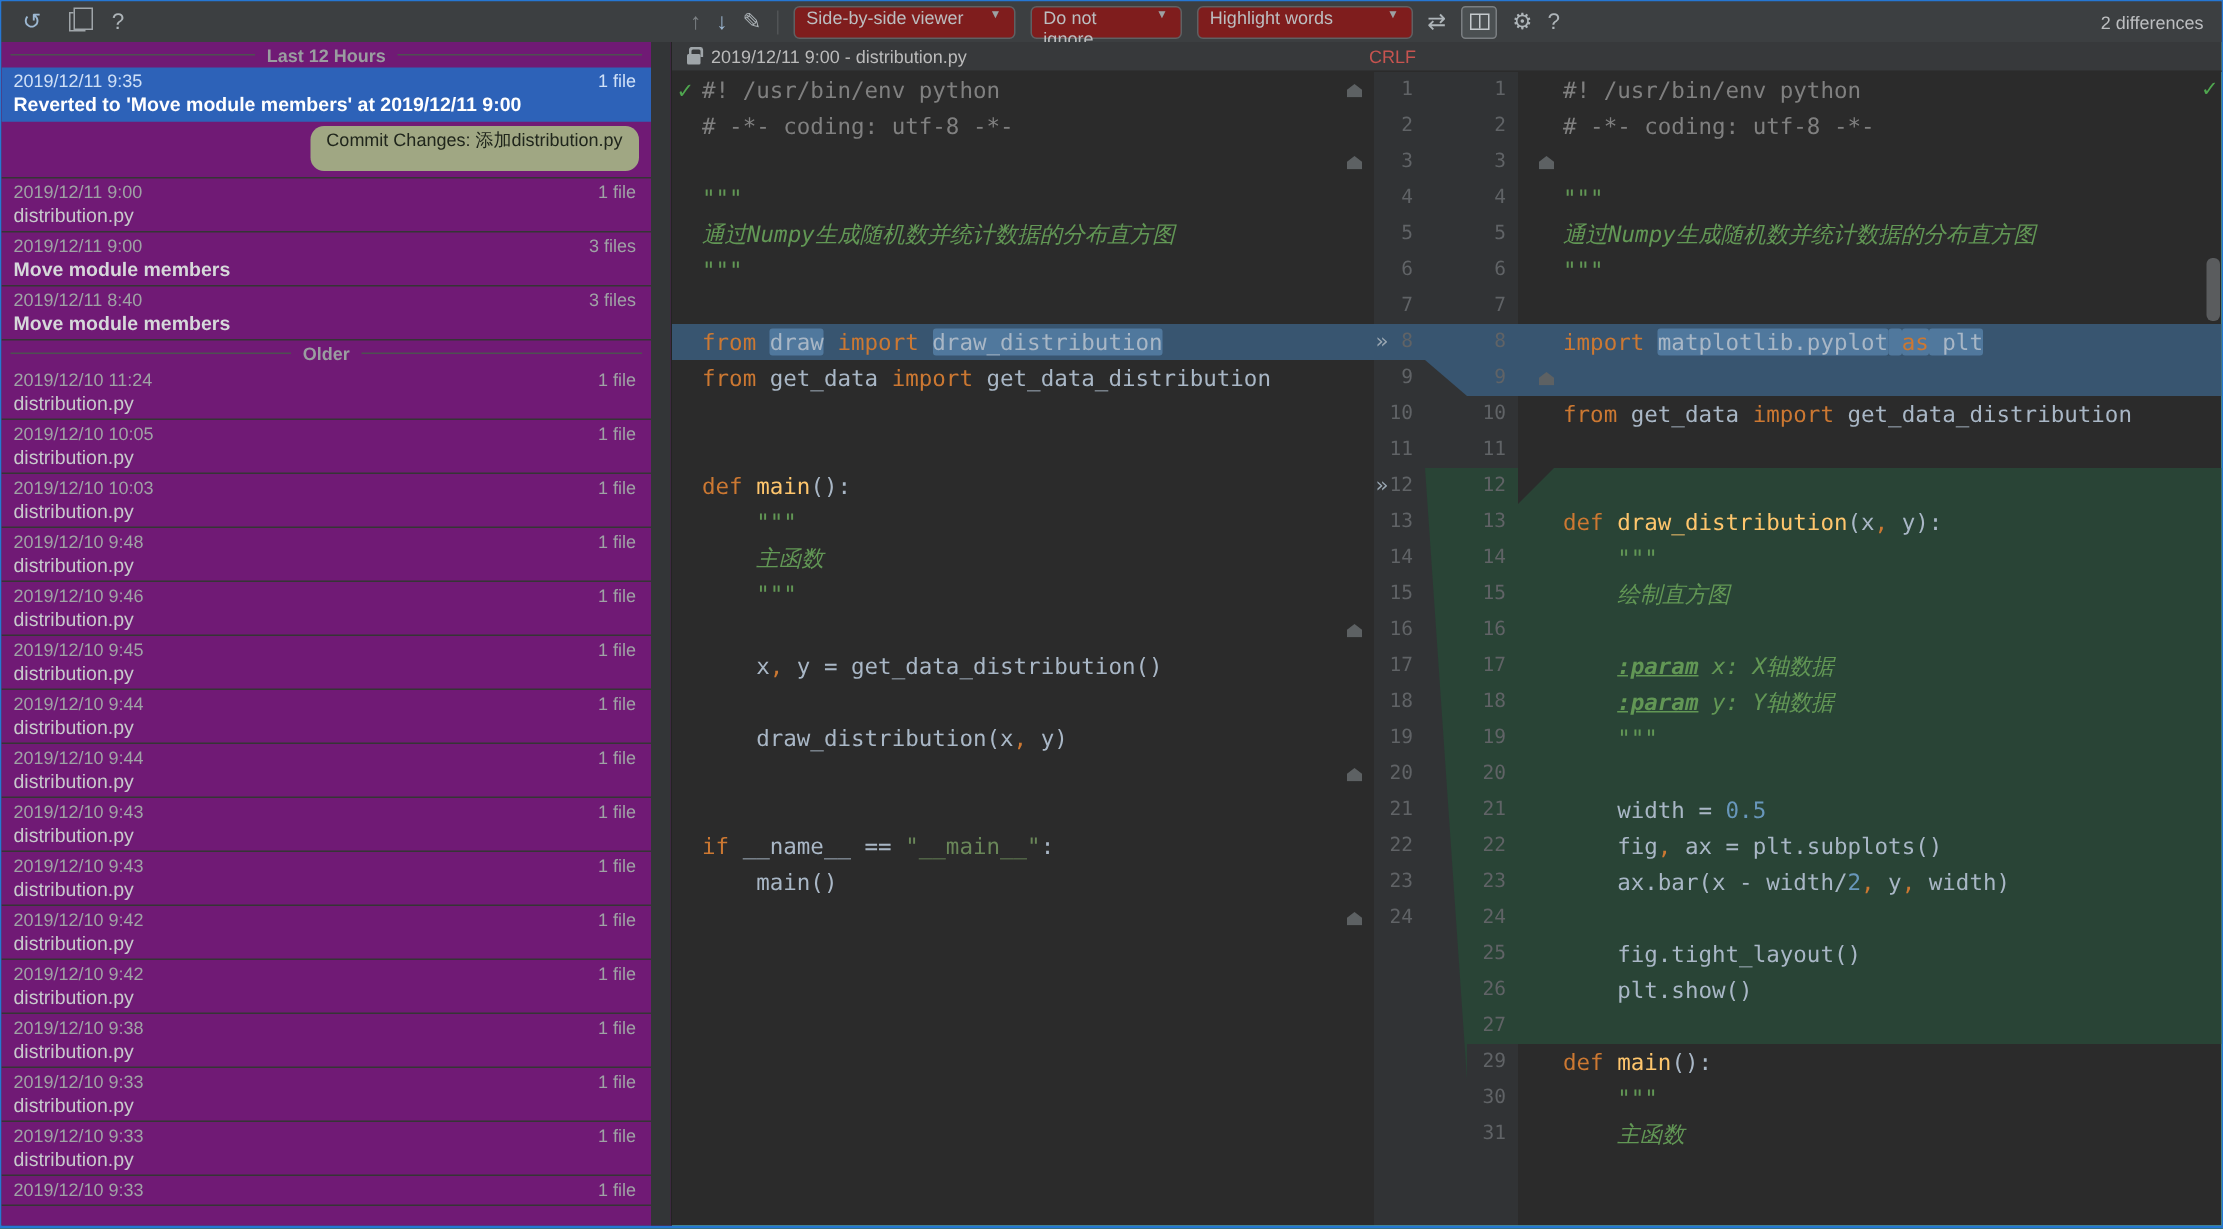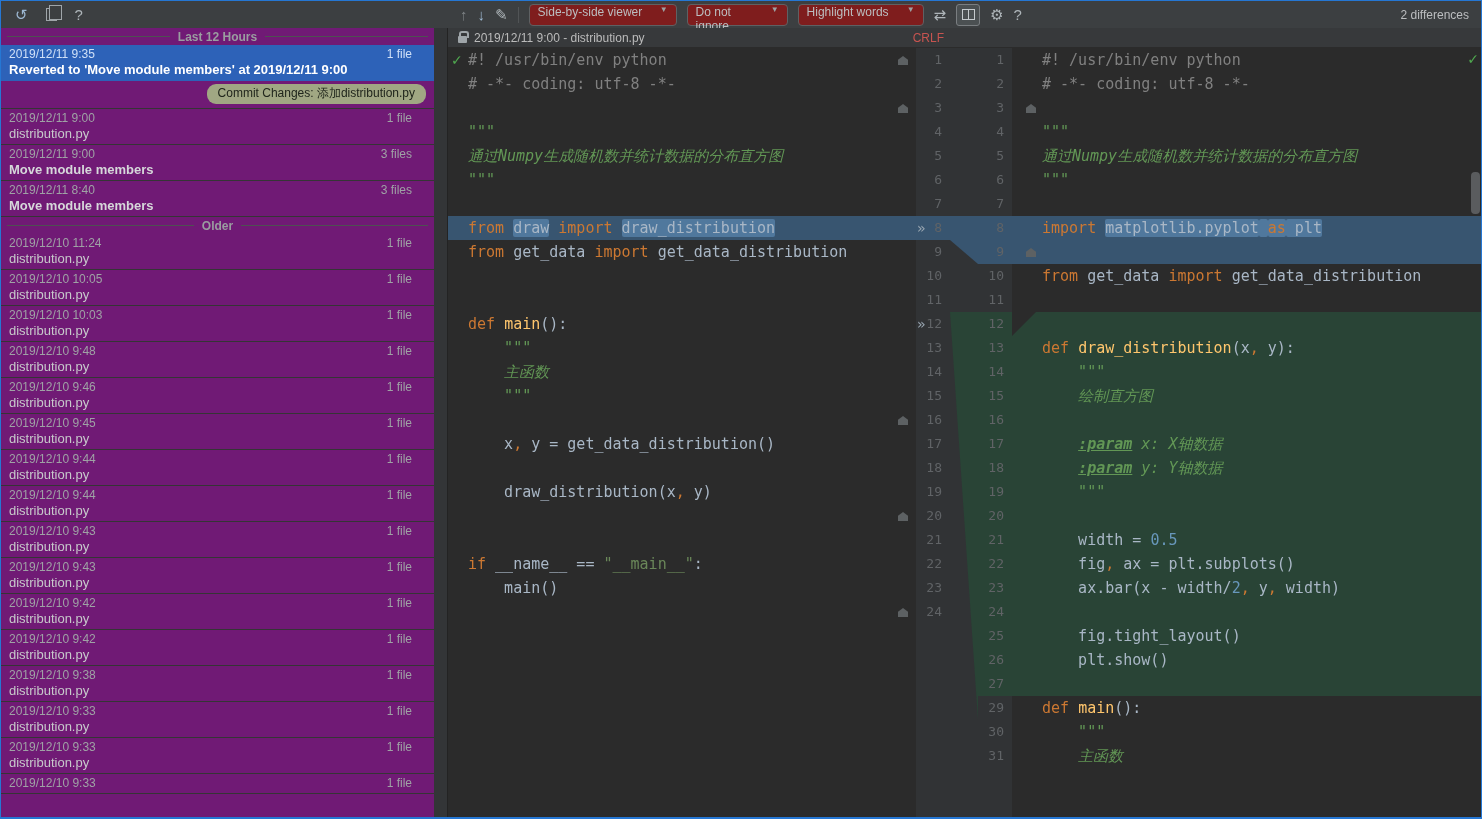--- a/index.html
+++ b/index.html
@@ -18,43 +18,43 @@
   .toolbar-right{flex:1;display:flex;align-items:center;gap:10px;padding:0 12px;min-width:0}
   .tb-icon{color:#aeb5b9;font-size:15px;line-height:1;cursor:default}
   .tb-icon.dim{color:#7d8285}
   .tb-icon.blue{color:#9db8d2}
   .icon-copy{width:11px;height:13px;border:1px solid #9fa5a9;position:relative;background:#3c3f41;display:inline-block}
   .icon-copy::before{content:"";position:absolute;left:2px;top:-4px;width:11px;height:13px;border:1px solid #9fa5a9;background:#3c3f41}
   .sep{width:1px;height:16px;background:#515456}
   .combo{height:22px;border:1px solid #5e6163;border-radius:4px;background:#7f1d1d;display:flex;align-items:flex-start;
          justify-content:space-between;padding:0 8px;font-size:12px;color:#bcbec0;cursor:default}
   .combo .caret{font-size:8px;color:#9da1a3;margin-left:8px}
-  .c1{width:148px}.c2{width:101px}.c3{width:126px}
+  .c1{width:148px}.c2{width:101px}.c3{width:144px}
   .tbtn{height:22px;width:24px;display:flex;align-items:center;justify-content:center;border-radius:3px}
   .tbtn.active{background:#4b5052;border:1px solid #7a7e81}
   .sbs-glyph{width:13px;height:11px;border:1px solid #c5cacd;position:relative}
   .sbs-glyph::before{content:"";position:absolute;left:5px;top:0;width:1px;height:100%;background:#c5cacd}
   .diff-count{margin-left:auto;font-size:12px;color:#bcbec0;white-space:nowrap}
   
   .main{flex:1;display:flex;min-height:0}
   
   .sidebar{width:447px;flex:0 0 447px;background:#701a75;border-right:1px solid #232323;display:flex;min-height:0}
   .sb-list{flex:1;overflow:hidden}
   .sb-scroll{width:13px;flex:0 0 13px;background:#333537}
   .sb-header{height:17px;display:flex;align-items:center;gap:8px;color:#9a9da0;font-weight:bold;font-size:12px;padding:0 6px}
   .sb-header::before,.sb-header::after{content:"";flex:1;height:1px;background:#4e5052}
-  .sb-entry{padding:2px 22px 3px 8px;border-bottom:1px solid #353535;cursor:default}
+  .sb-entry{padding:2px 10px 3px 8px;border-bottom:1px solid #353535;cursor:default}
   .sb-entry .row1{display:flex;justify-content:space-between;font-size:12px;color:#9fa2a5}
   .sb-entry .label{font-size:13px;color:#c7c9cb;margin-top:1px;white-space:nowrap;overflow:hidden}
   .sb-entry.bold .label{font-weight:bold;color:#d6d8da}
   .sb-entry.selected{background:#2d62b8;border-bottom-color:#2d62b8}
   .sb-entry.selected .row1{color:#cfe0f7}
   .sb-entry.selected .label{color:#ffffff;font-weight:bold}
   .pill-row{display:flex;justify-content:flex-end;padding:3px 8px 4px;border-bottom:1px solid #353535}
-  .pill{background:#a0a783;color:#20261c;font-size:12px;padding:1px 11px 2px;border-radius:9px;white-space:nowrap}
+  .pill{background:#a0a783;color:#20261c;font-size:12px;padding:1px 11px 12px;border-radius:9px;white-space:nowrap}
   
   .diff{flex:1;display:flex;flex-direction:column;min-width:0;background:#5eead4}
   .diff-header{height:20px;flex:0 0 20px;display:flex;background:#37393b;border-bottom:1px solid #2b2b2b;font-size:12px;align-items:center}
   .dh-left{width:502px;flex:0 0 502px;display:flex;align-items:center;gap:7px;padding:0 6px 0 10px}
   .dh-left .crlf{margin-left:auto;color:#c75450}
   .dh-right{flex:1;display:flex;align-items:center;padding-left:33px;padding-right:14px}
   .dh-right .lf{margin-left:auto;color:#4a9beb}
   .lock{width:9px;height:7px;background:#9fa5a9;border-radius:1px;position:relative;margin-top:3px;flex:0 0 9px}
   .lock::before{content:"";position:absolute;top:-5px;left:1px;width:6px;height:5px;border:2px solid #9fa5a9;border-bottom:none;border-radius:3px 3px 0 0}
   

